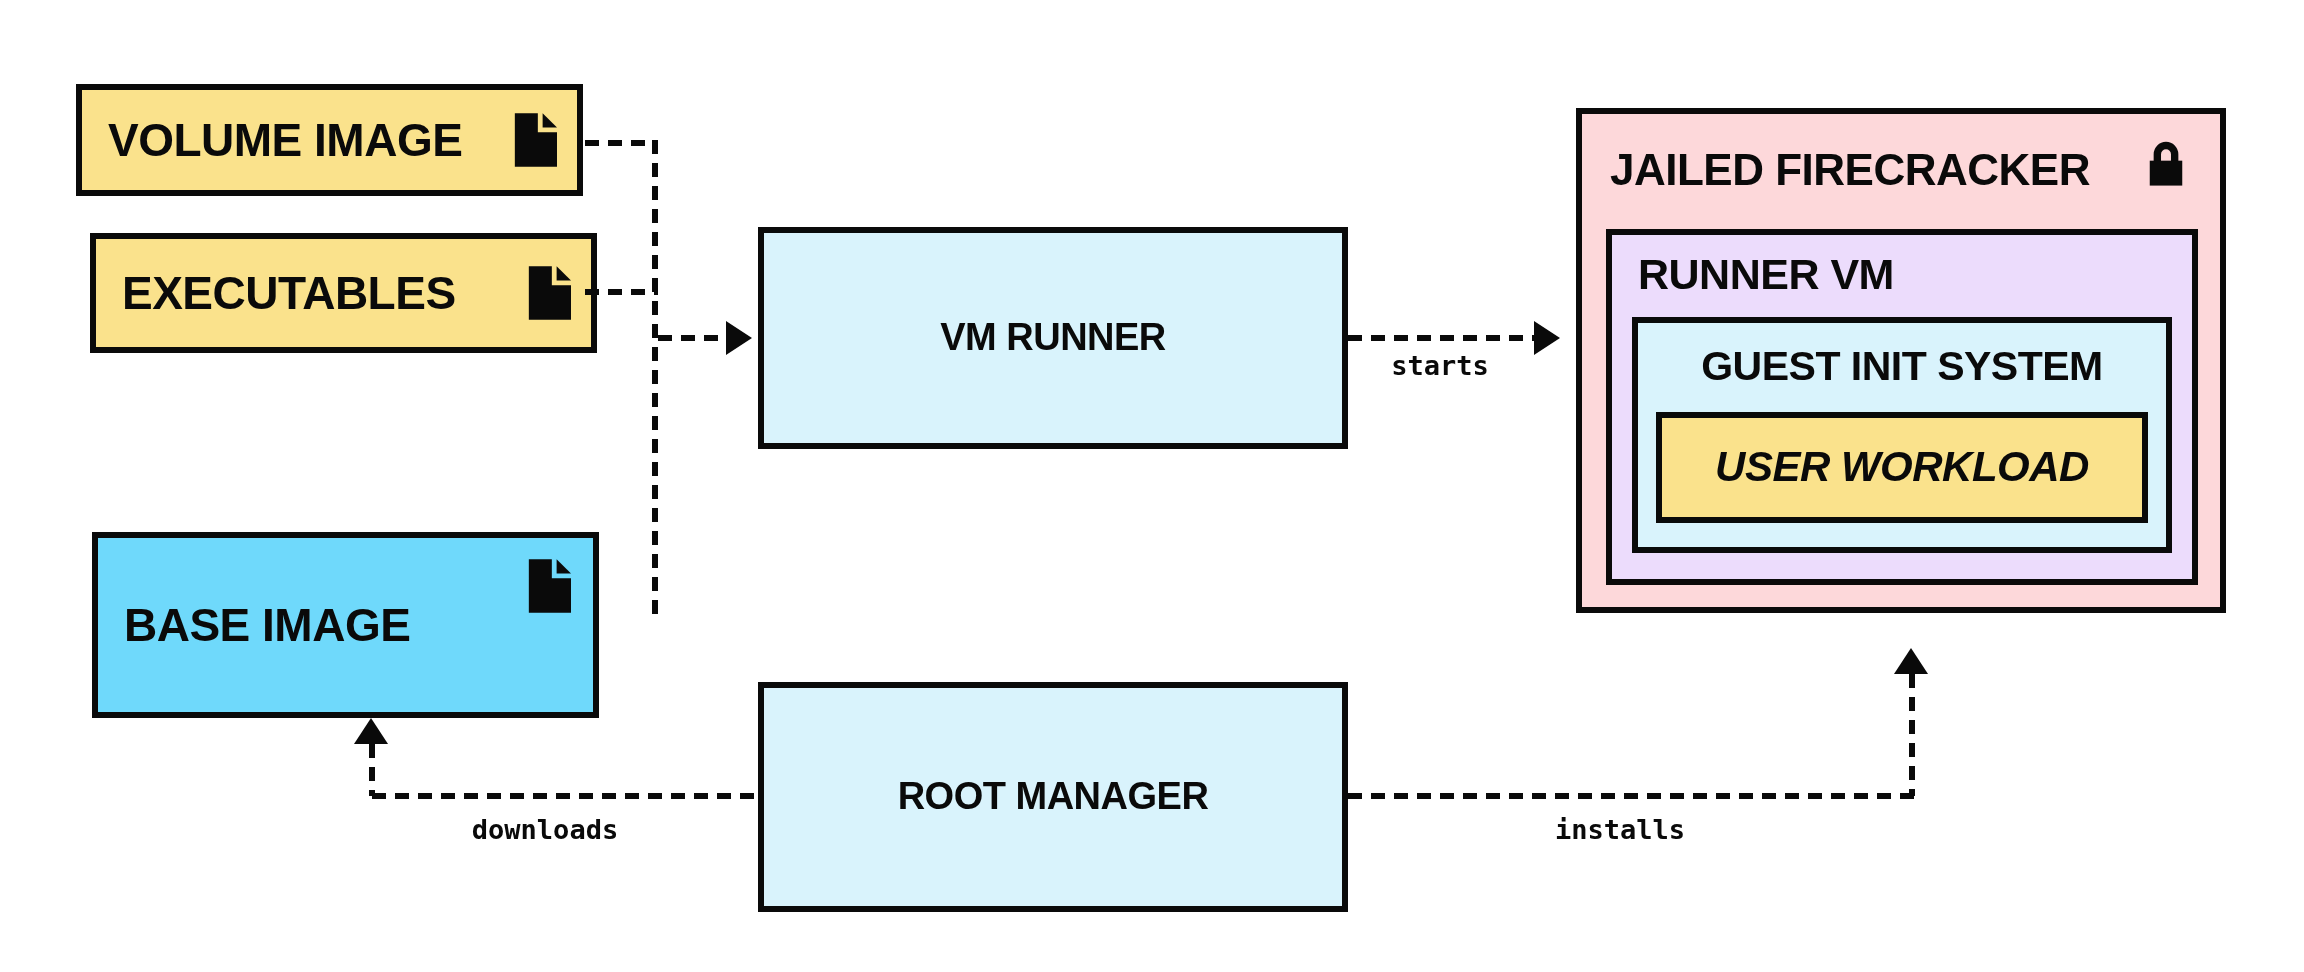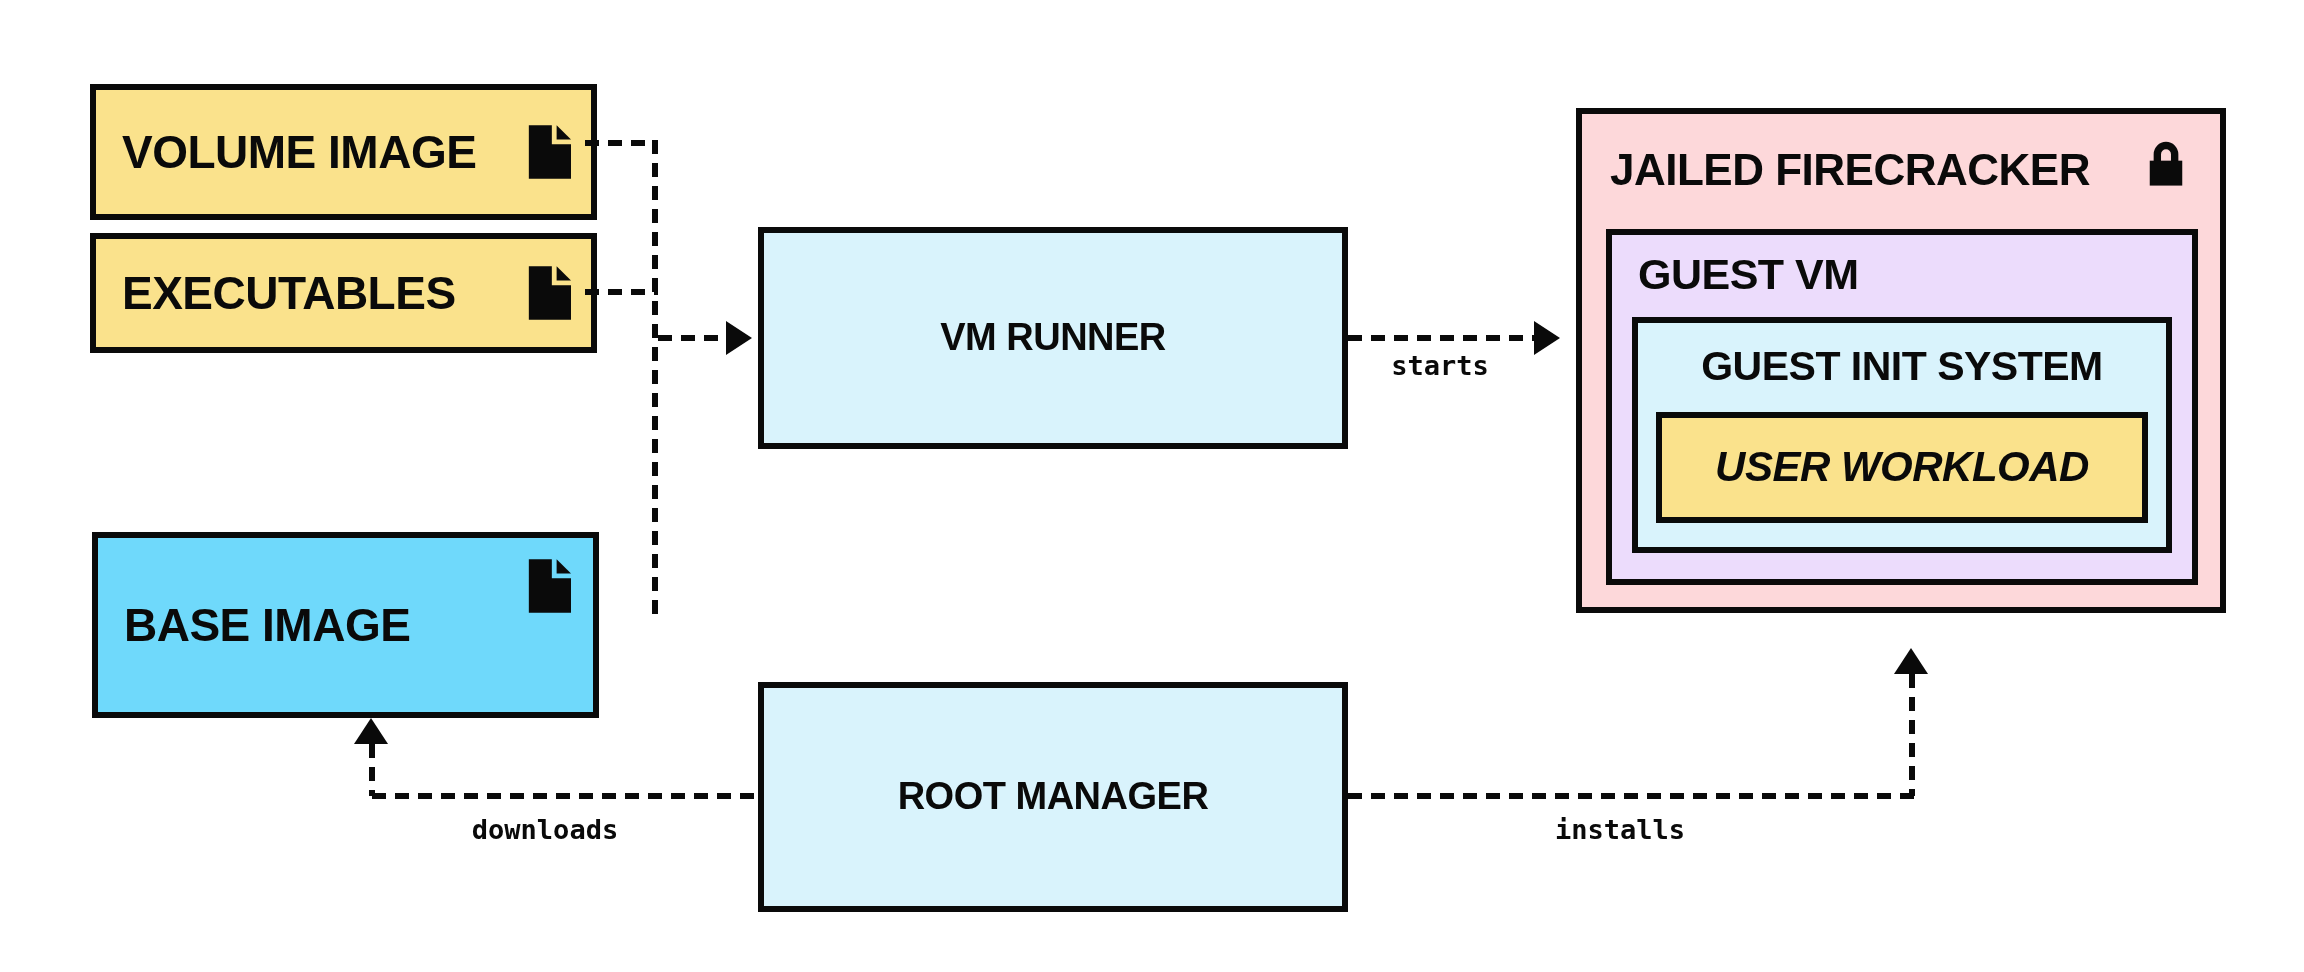--- a/index.html
+++ b/index.html
@@ -18,21 +18,21 @@
   .fill-lightblue{background:var(--lightblue);}
   .fill-pink{background:var(--pink);}
   .fill-lavender{background:var(--lavender);}
   .box-label{font-weight:700;letter-spacing:-0.5px;line-height:1.15;}
   .row-box{display:flex;align-items:center;justify-content:space-between;padding:0 20px 0 26px;}
   .row-box .box-label{font-size:46px;}
   .center-box{display:flex;align-items:center;justify-content:center;}
   .center-box .box-label{font-size:38px;}
 
   
-  #volume-image{left:90px;top:84px;width:507px;height:136px;gap:7px;}
+  #volume-image{left:76px;top:84px;width:507px;height:112px;gap:7px;}
   #executables{left:90px;top:233px;width:507px;height:120px;}
   #base-image{left:92px;top:532px;width:507px;height:186px;padding:0 20px 0 26px;display:flex;align-items:center;}
   #base-image .box-label{font-size:46px;line-height:1.28;}
   #base-image .corner-icon{position:absolute;top:20px;right:22px;}
 
   
   #vm-runner{left:758px;top:227px;width:590px;height:222px;}
   #asset-manager{left:758px;top:682px;width:590px;height:230px;}
 
   
@@ -121,21 +121,21 @@
   <div class="node fill-pink" id="jailed-firecracker">
     <span class="strip-label box-label">JAILED FIRECRACKER</span>
     <span class="icon" id="lock">
       <svg width="52" height="58" viewBox="0 0 24 26">
         <path d="M8 12 V8 a4 4 0 0 1 8 0 v4" fill="none" stroke="#0A0A0A" stroke-width="3.4"></path>
         <rect x="4.5" y="11" width="15" height="11.5" fill="#0A0A0A"></rect>
       </svg>
     </span>
 
     <div class="node fill-lavender" id="guest-vm">
-      <span class="strip-label box-label">GUEST VM</span>
+      <span class="strip-label box-label">RUNNER VM</span>
 
       <div class="node fill-lightblue" id="guest-init-system">
         <span class="strip-label box-label">GUEST INIT SYSTEM</span>
 
         <div class="node fill-yellow" id="user-workload">
           <span class="box-label">USER WORKLOAD</span>
         </div>
       </div>
     </div>
   </div>

